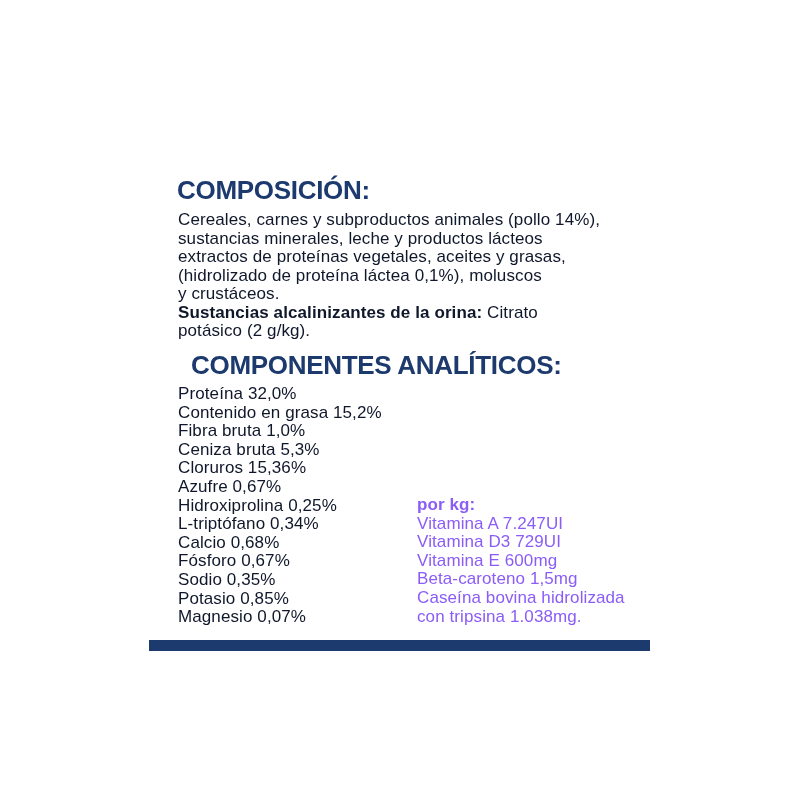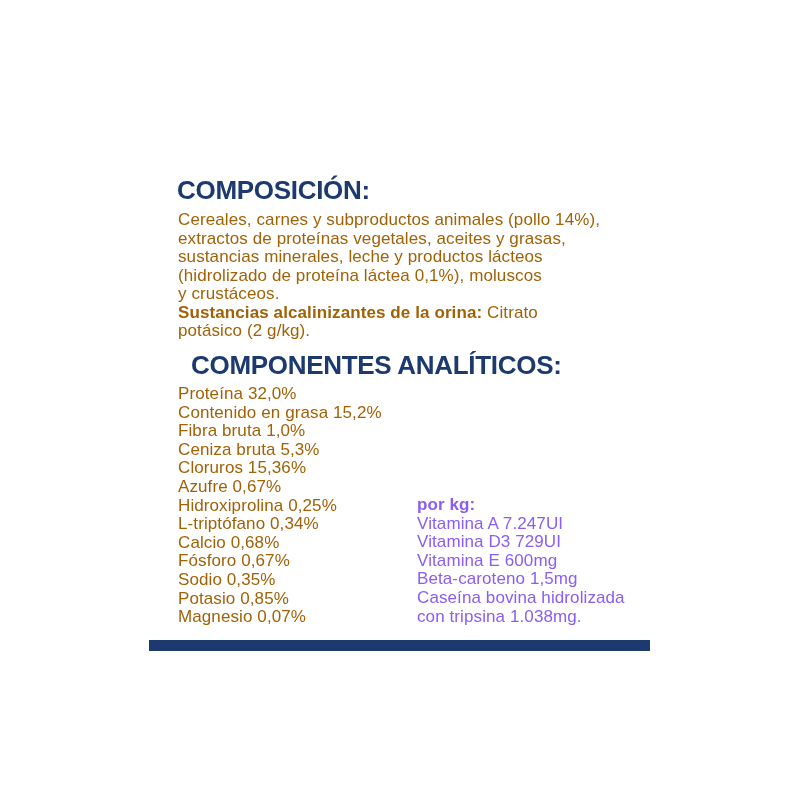--- a/index.html
+++ b/index.html
@@ -23,21 +23,21 @@
     font-weight: bold;
     letter-spacing: -0.3px;
     white-space: nowrap;
     line-height: 28px;
   }
   #composicion-heading { top: 176px; }
   #analiticos-heading  { top: 351px; margin-left: 14px; }
   .text-block {
     position: absolute;
     left: 178px;
-    color: #a16207;
+    color: #0f172a;
     font-size: 17px;
     line-height: 18.5px;
     letter-spacing: 0.1px;
   }
   .text-block .line { white-space: nowrap; }
   #composicion-body { top: 211px; width: 470px; }
   #analiticos-left  { top: 385px; line-height: 18.6px; }
   #per-kg-column {
     position: absolute;
     left: 417px;
@@ -60,22 +60,22 @@
 </style>
 </head>
 <body>
 
 <div class="canvas">
 
   <div class="section-heading" id="composicion-heading">COMPOSICIÓN:</div>
 
   <div class="text-block" id="composicion-body">
     <div class="line">Cereales, carnes y subproductos animales (pollo 14%),</div>
+    <div class="line">sustancias minerales, leche y productos lácteos</div>
     <div class="line">extractos de proteínas vegetales, aceites y grasas,</div>
-    <div class="line">sustancias minerales, leche y productos lácteos</div>
     <div class="line">(hidrolizado de proteína láctea 0,1%), moluscos</div>
     <div class="line">y crustáceos.</div>
     <div class="line"><span class="bold">Sustancias alcalinizantes de la orina:</span><span> Citrato</span></div>
     <div class="line">potásico (2 g/kg).</div>
   </div>
 
   <div class="section-heading" id="analiticos-heading">COMPONENTES ANALÍTICOS:</div>
 
   <div class="text-block" id="analiticos-left">
     <div class="line">Proteína 32,0%</div>

